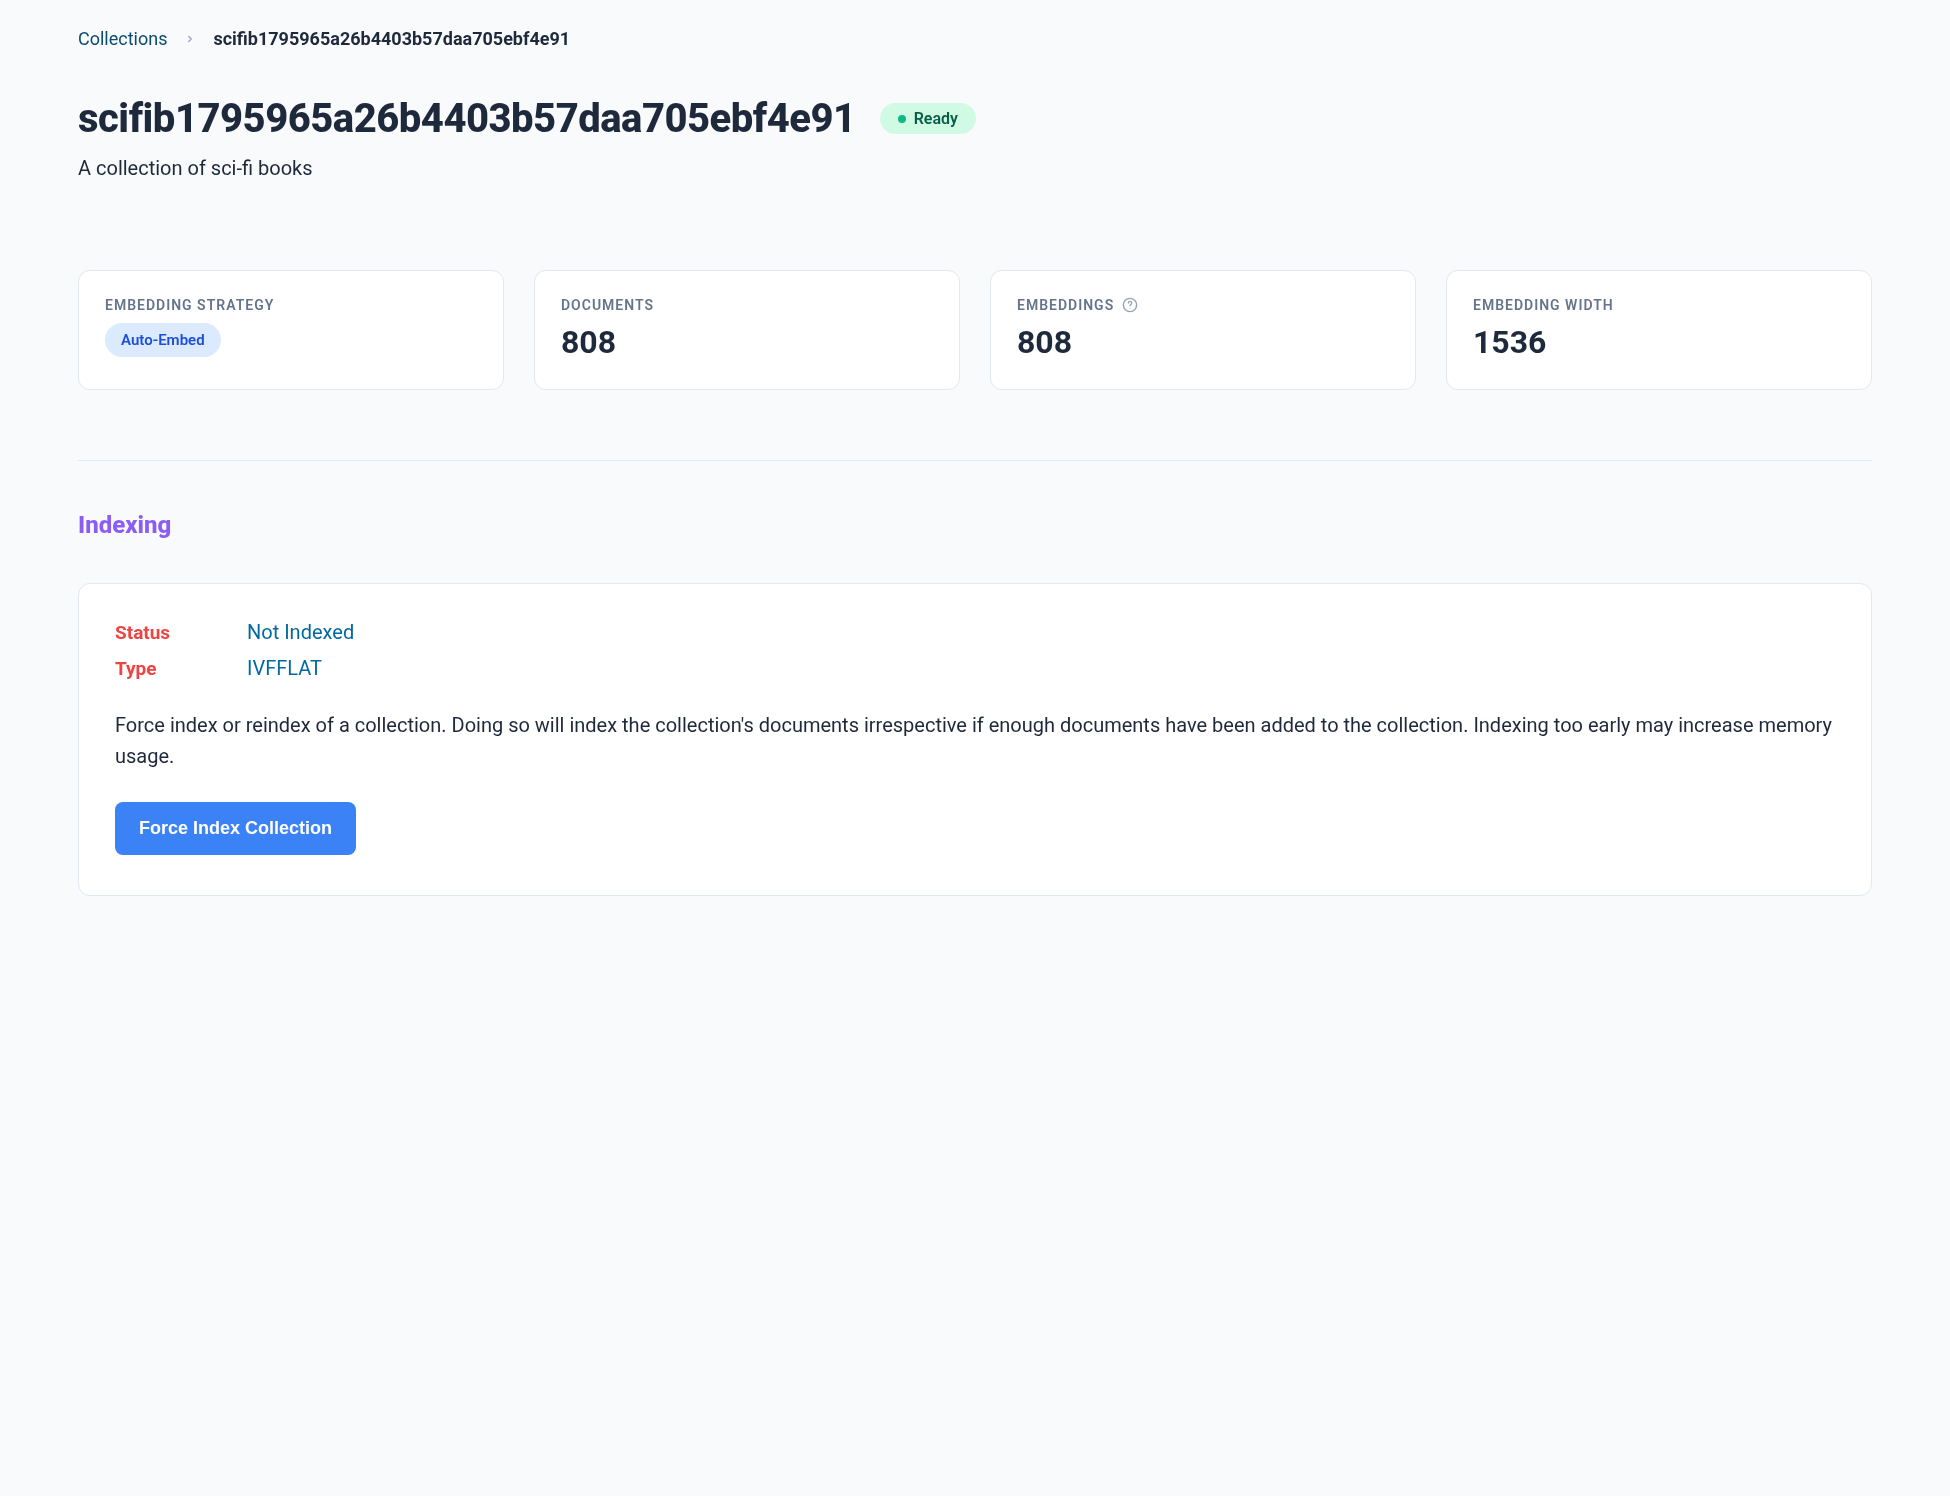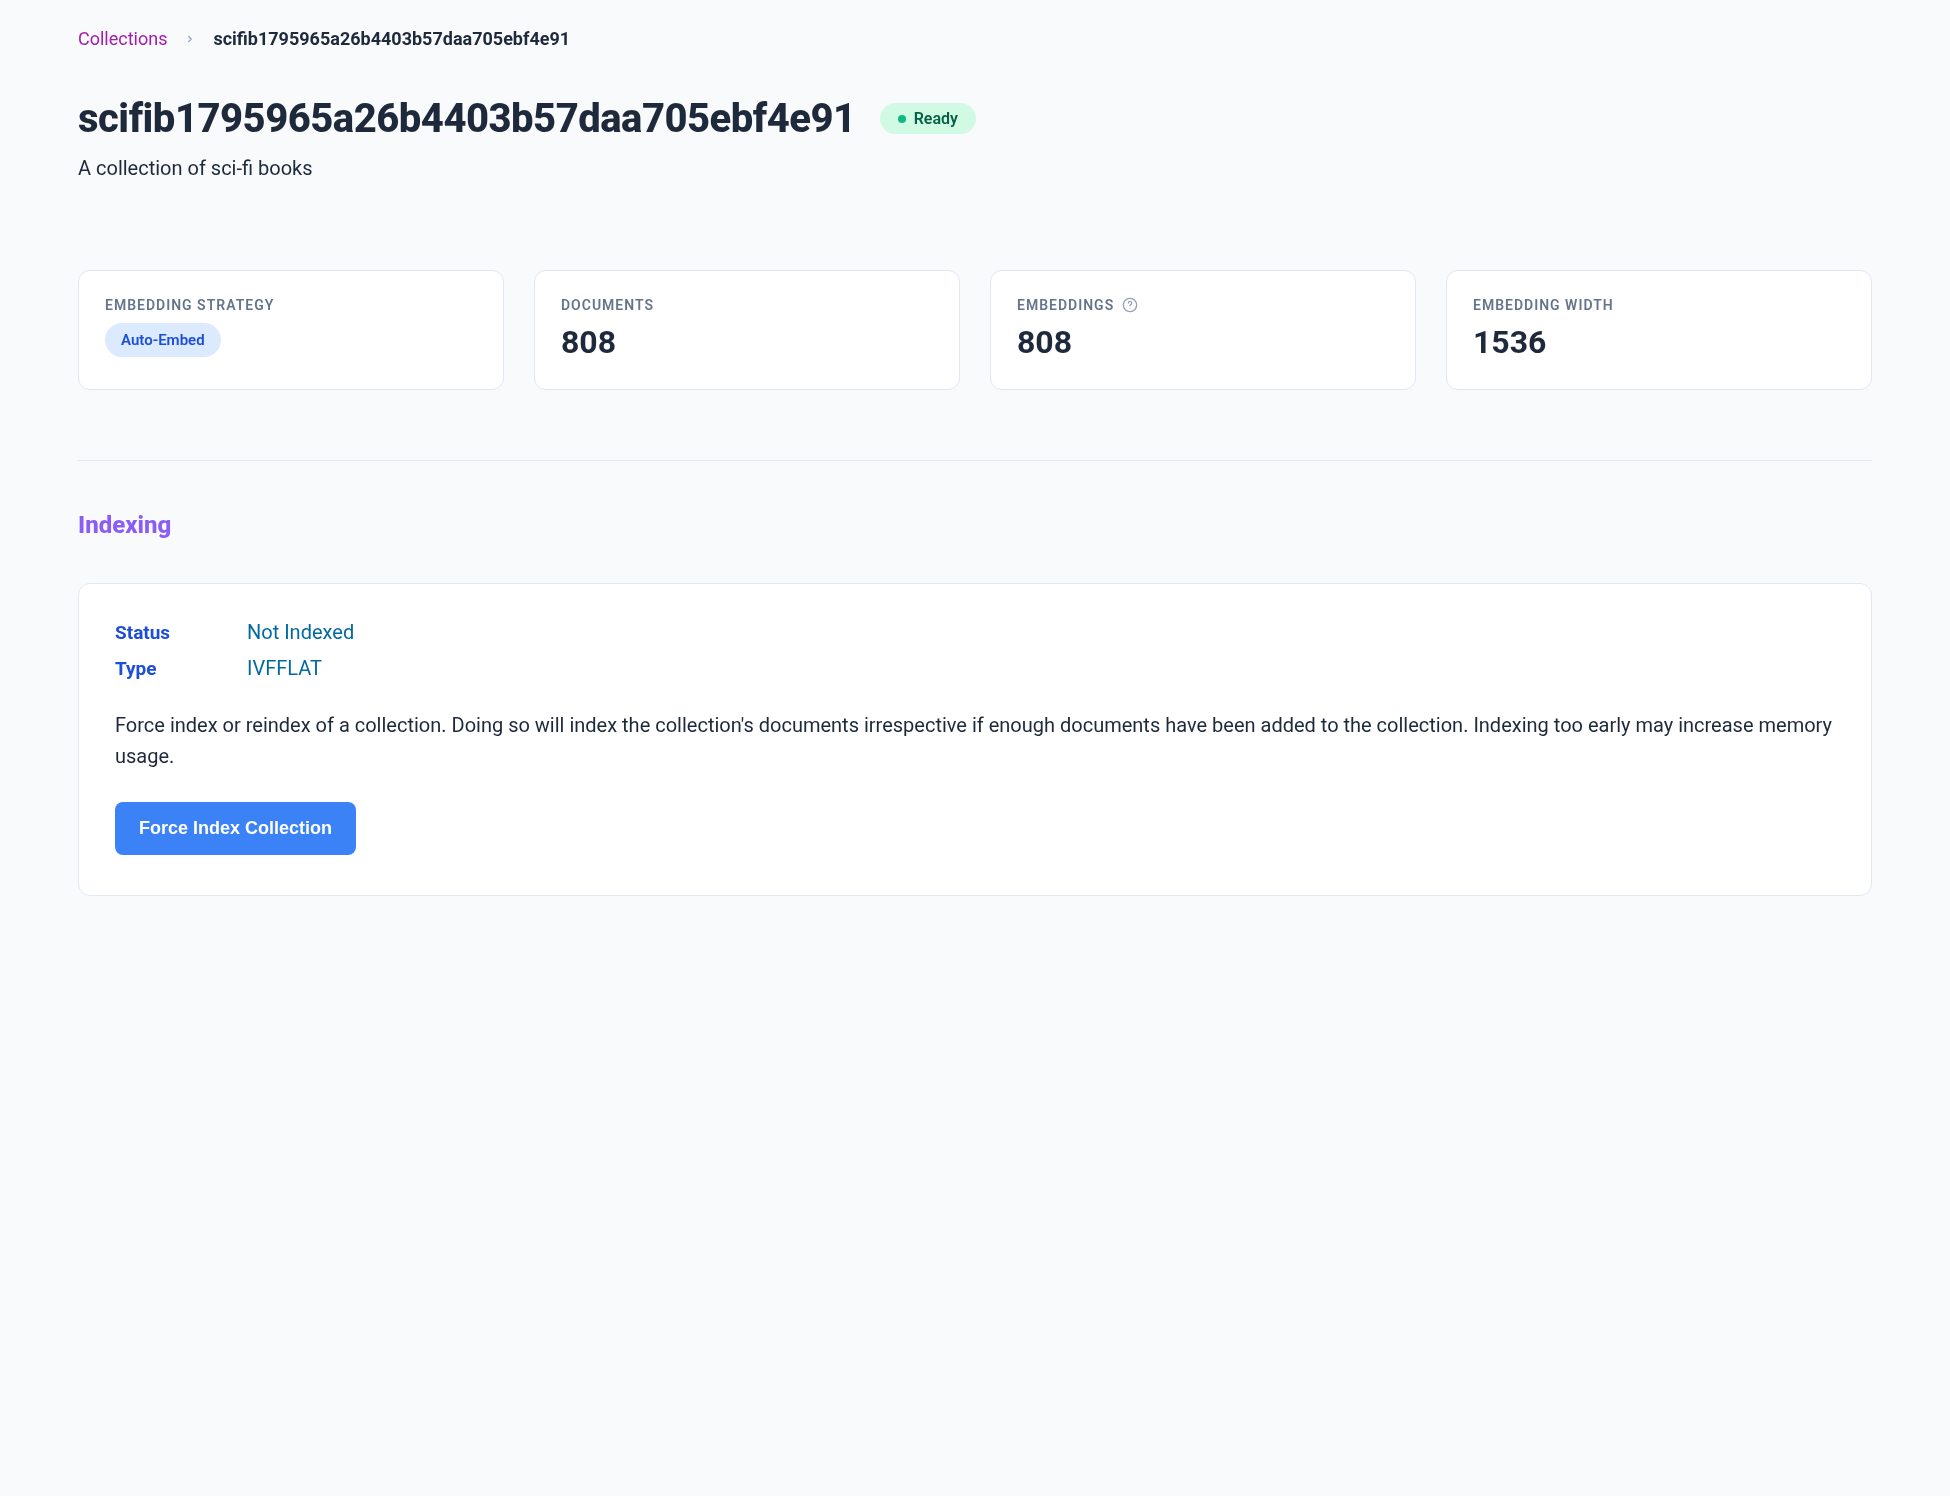--- a/index.html
+++ b/index.html
@@ -12,21 +12,21 @@
   }
 
   
   .breadcrumb {
     display: flex;
     align-items: center;
     gap: 18px;
     font-size: 18px;
     margin-bottom: 46px;
   }
-  .breadcrumb-link { color: #a21caf; cursor: pointer; }
+  .breadcrumb-link { color: #0c4a6e; cursor: pointer; }
   .breadcrumb-chevron { color: #94a3b8; display: inline-flex; }
   .breadcrumb-current { font-weight: 700; color: #1e293b; }
 
   
   .title-row {
     display: flex;
     align-items: center;
     gap: 24px;
     margin-bottom: 14px;
   }
@@ -125,21 +125,21 @@
   }
   .kv-row {
     display: flex;
     align-items: baseline;
     margin-bottom: 12px;
   }
   .kv-key {
     width: 132px;
     font-weight: 700;
     font-size: 19px;
-    color: #1d4ed8;
+    color: #ef4444;
   }
   .kv-val {
     font-size: 20px;
     color: #0369a1;
   }
   .panel-text {
     font-size: 20px;
     color: #1e293b;
     line-height: 1.55;
     margin-top: 30px;

